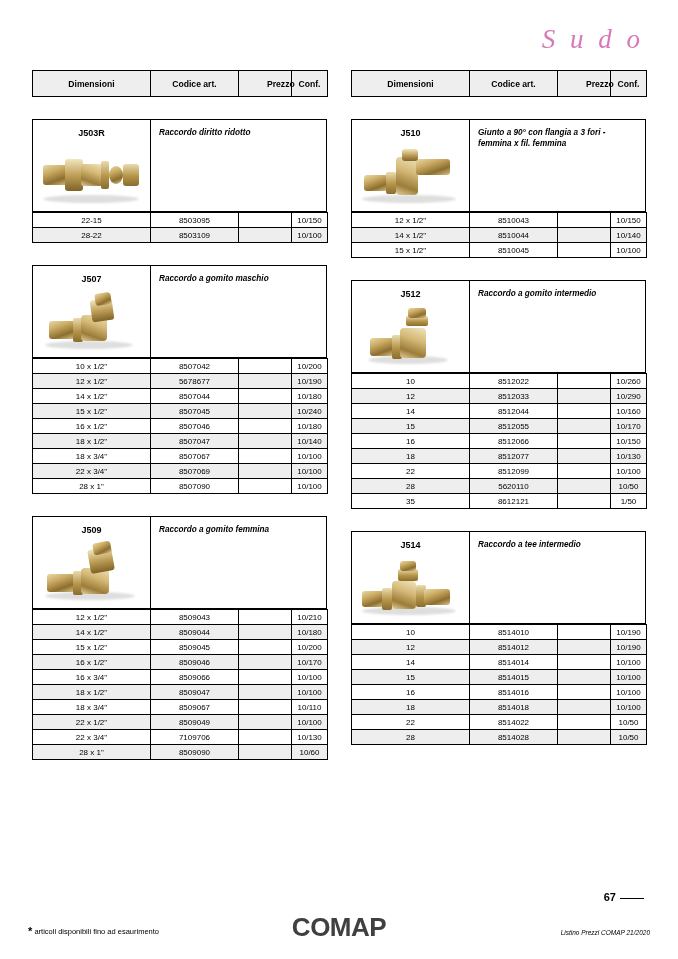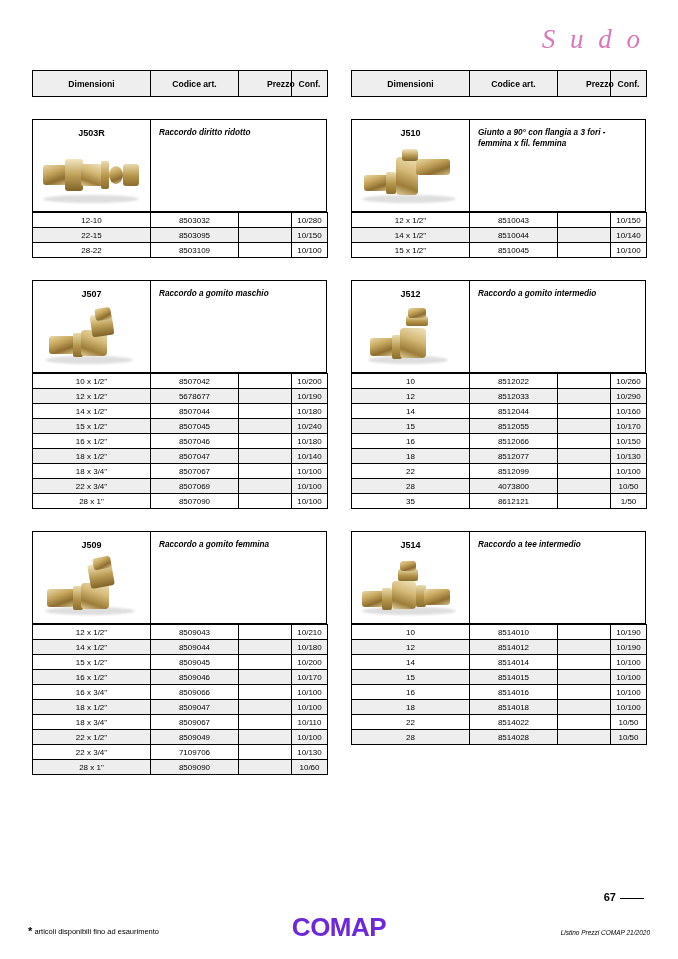--- a/index.html
+++ b/index.html
@@ -124,21 +124,21 @@
   }
   .footnote .star { font-size: 11px; font-weight: bold; vertical-align: -1px; }
   .logo {
     position: absolute;
     left: 50%; transform: translateX(-50%);
     bottom: 16px;
     font-family: "Liberation Sans", sans-serif;
     font-weight: bold;
     font-size: 26px;
     letter-spacing: -0.5px;
-    color: #6d28d9;
+    color: #404040;
   }
   .footref {
     position: absolute;
     right: 28px; bottom: 23px;
     font-size: 6.5px;
     font-style: italic;
   }
 
   
   .fit { position: absolute; }
@@ -185,26 +185,20 @@
                 <div class="fit brassA" style="left:70px;top:21px;width:14px;height:18px;border-radius:50%;"></div>
                 <div class="fit nutring" style="left:84px;top:19px;width:16px;height:22px;border-radius:3px;"></div>
               </div>
             </td>
             <td class="desccell">Raccordo diritto ridotto</td>
           </tr>
         </tbody>
           </table>
         <table class="rows">
           <tbody>
-              <tr>
-            <td class="d">12-10</td>
-            <td class="a">8503032</td>
-            <td class="p"></td>
-            <td class="c">10/280</td>
-          </tr>
           <tr>
             <td class="d">22-15</td>
             <td class="a">8503095</td>
             <td class="p"></td>
             <td class="c">10/150</td>
           </tr>
           <tr>
             <td class="d">28-22</td>
             <td class="a">8503109</td>
             <td class="p"></td>
@@ -494,21 +488,21 @@
                 <td class="c">10/130</td>
               </tr>
           <tr>
                 <td class="d">22</td>
                 <td class="a">8512099</td>
                 <td class="p"></td>
                 <td class="c">10/100</td>
               </tr>
           <tr>
                 <td class="d">28</td>
-                <td class="a">4073800</td>
+                <td class="a">5620110</td>
                 <td class="p"></td>
                 <td class="c">10/50</td>
               </tr>
           <tr>
                 <td class="d">35</td>
                 <td class="a">8612121</td>
                 <td class="p"></td>
                 <td class="c">1/50</td>
               </tr>
         </tbody>

